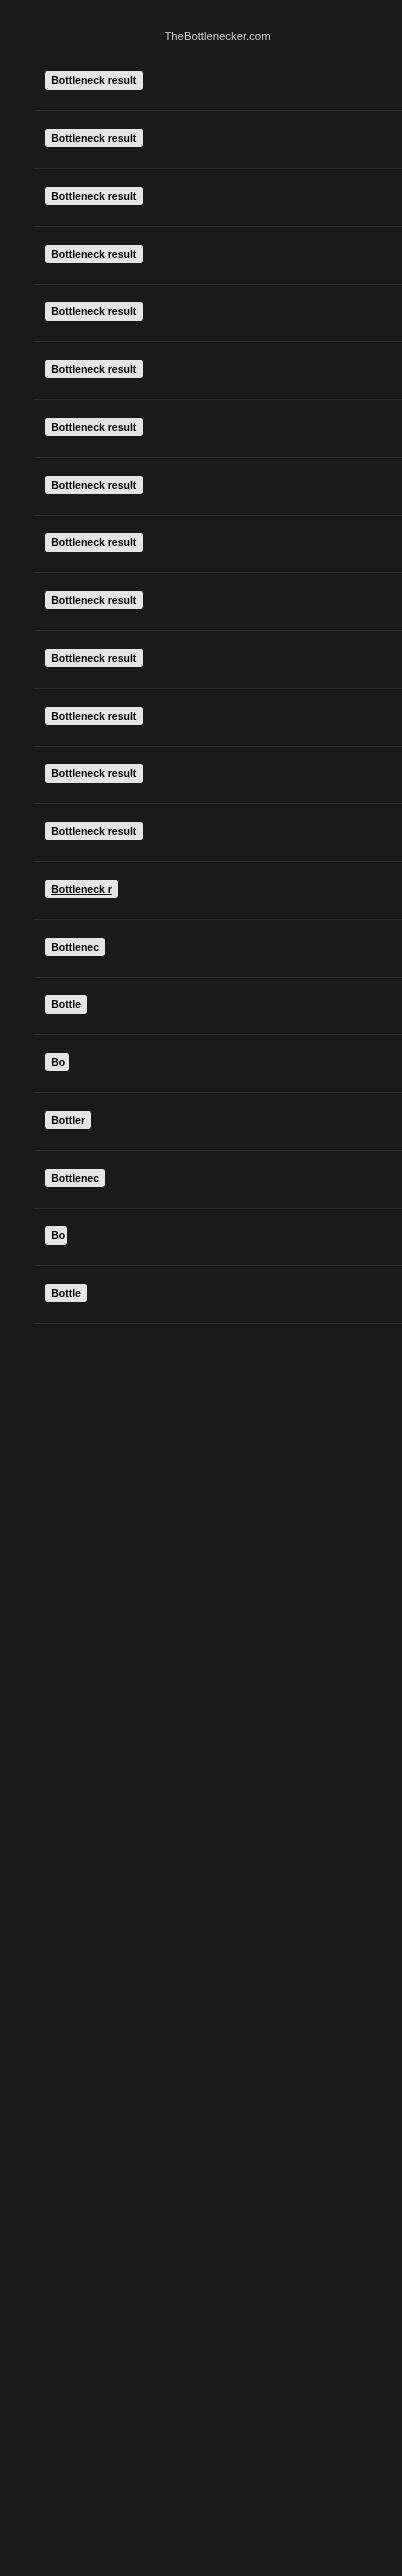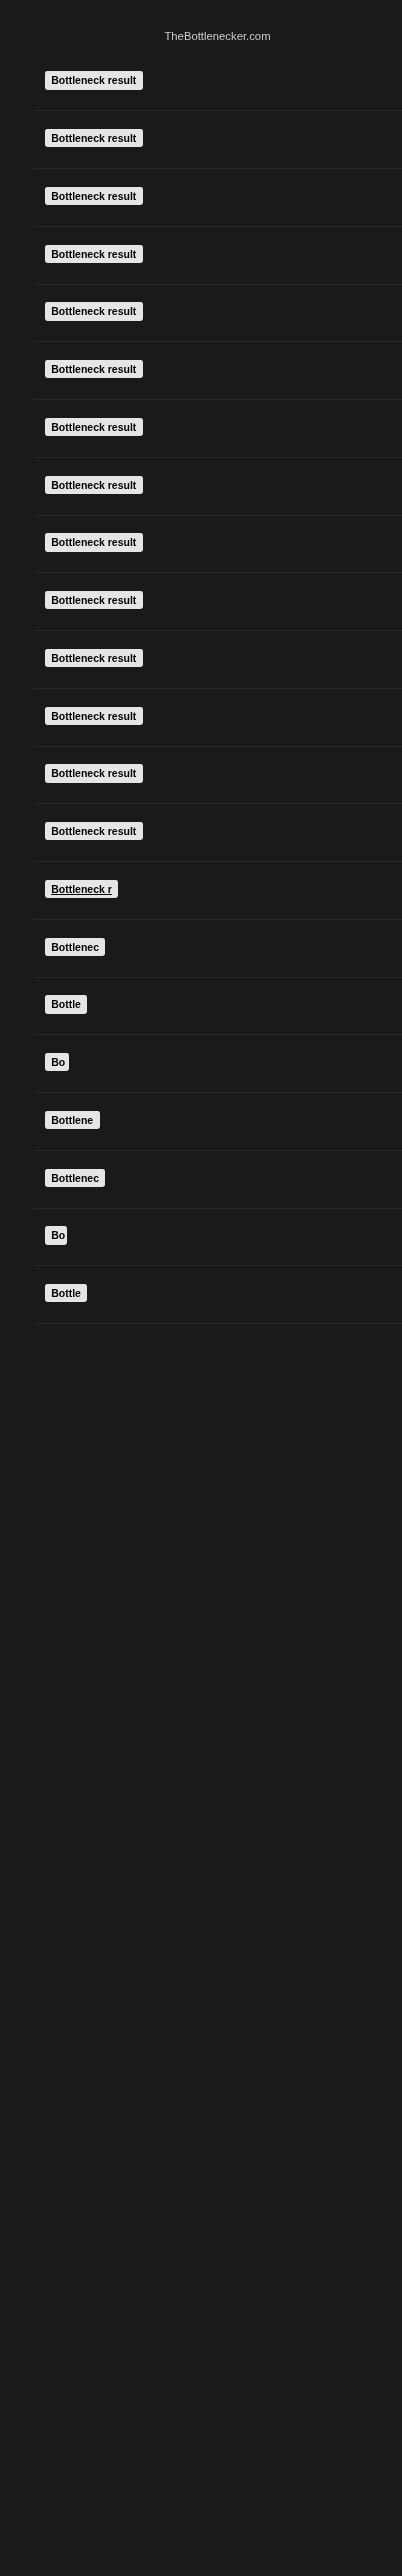--- a/index.html
+++ b/index.html
@@ -55,19 +55,19 @@
       <div class="result-row"><span class="bottleneck-badge" style="max-width: 133px;">Bottleneck result</span></div>
       <div class="result-row"><span class="bottleneck-badge" style="max-width: 133px;">Bottleneck result</span></div>
       <div class="result-row"><span class="bottleneck-badge" style="max-width: 133px;">Bottleneck result</span></div>
       <div class="result-row"><span class="bottleneck-badge" style="max-width: 125px;">Bottleneck result</span></div>
       <div class="result-row"><span class="bottleneck-badge" style="max-width: 117px;">Bottleneck result</span></div>
       <div class="result-row"><span class="bottleneck-badge" style="max-width: 111px;">Bottleneck result</span></div>
       <div class="result-row"><span class="bottleneck-badge" style="max-width: 81px; text-decoration: underline;">Bottleneck r</span></div>
       <div class="result-row"><span class="bottleneck-badge" style="max-width: 64px;">Bottlenec</span></div>
       <div class="result-row"><span class="bottleneck-badge" style="max-width: 52px;">Bottle</span></div>
       <div class="result-row"><span class="bottleneck-badge" style="max-width: 24px;">Bo</span></div>
-      <div class="result-row"><span class="bottleneck-badge" style="max-width: 55px;">Bottlene</span></div>
+      <div class="result-row"><span class="bottleneck-badge" style="max-width: 55px;">Bottler</span></div>
       <div class="result-row"><span class="bottleneck-badge" style="max-width: 64px;">Bottlenec</span></div>
       <div class="result-row"><span class="bottleneck-badge" style="max-width: 22.5px;">Bo</span></div>
       <div class="result-row"><span class="bottleneck-badge" style="max-width: 50px;">Bottle</span></div>
     </div>
 </div>
 
 
 </body></html>

